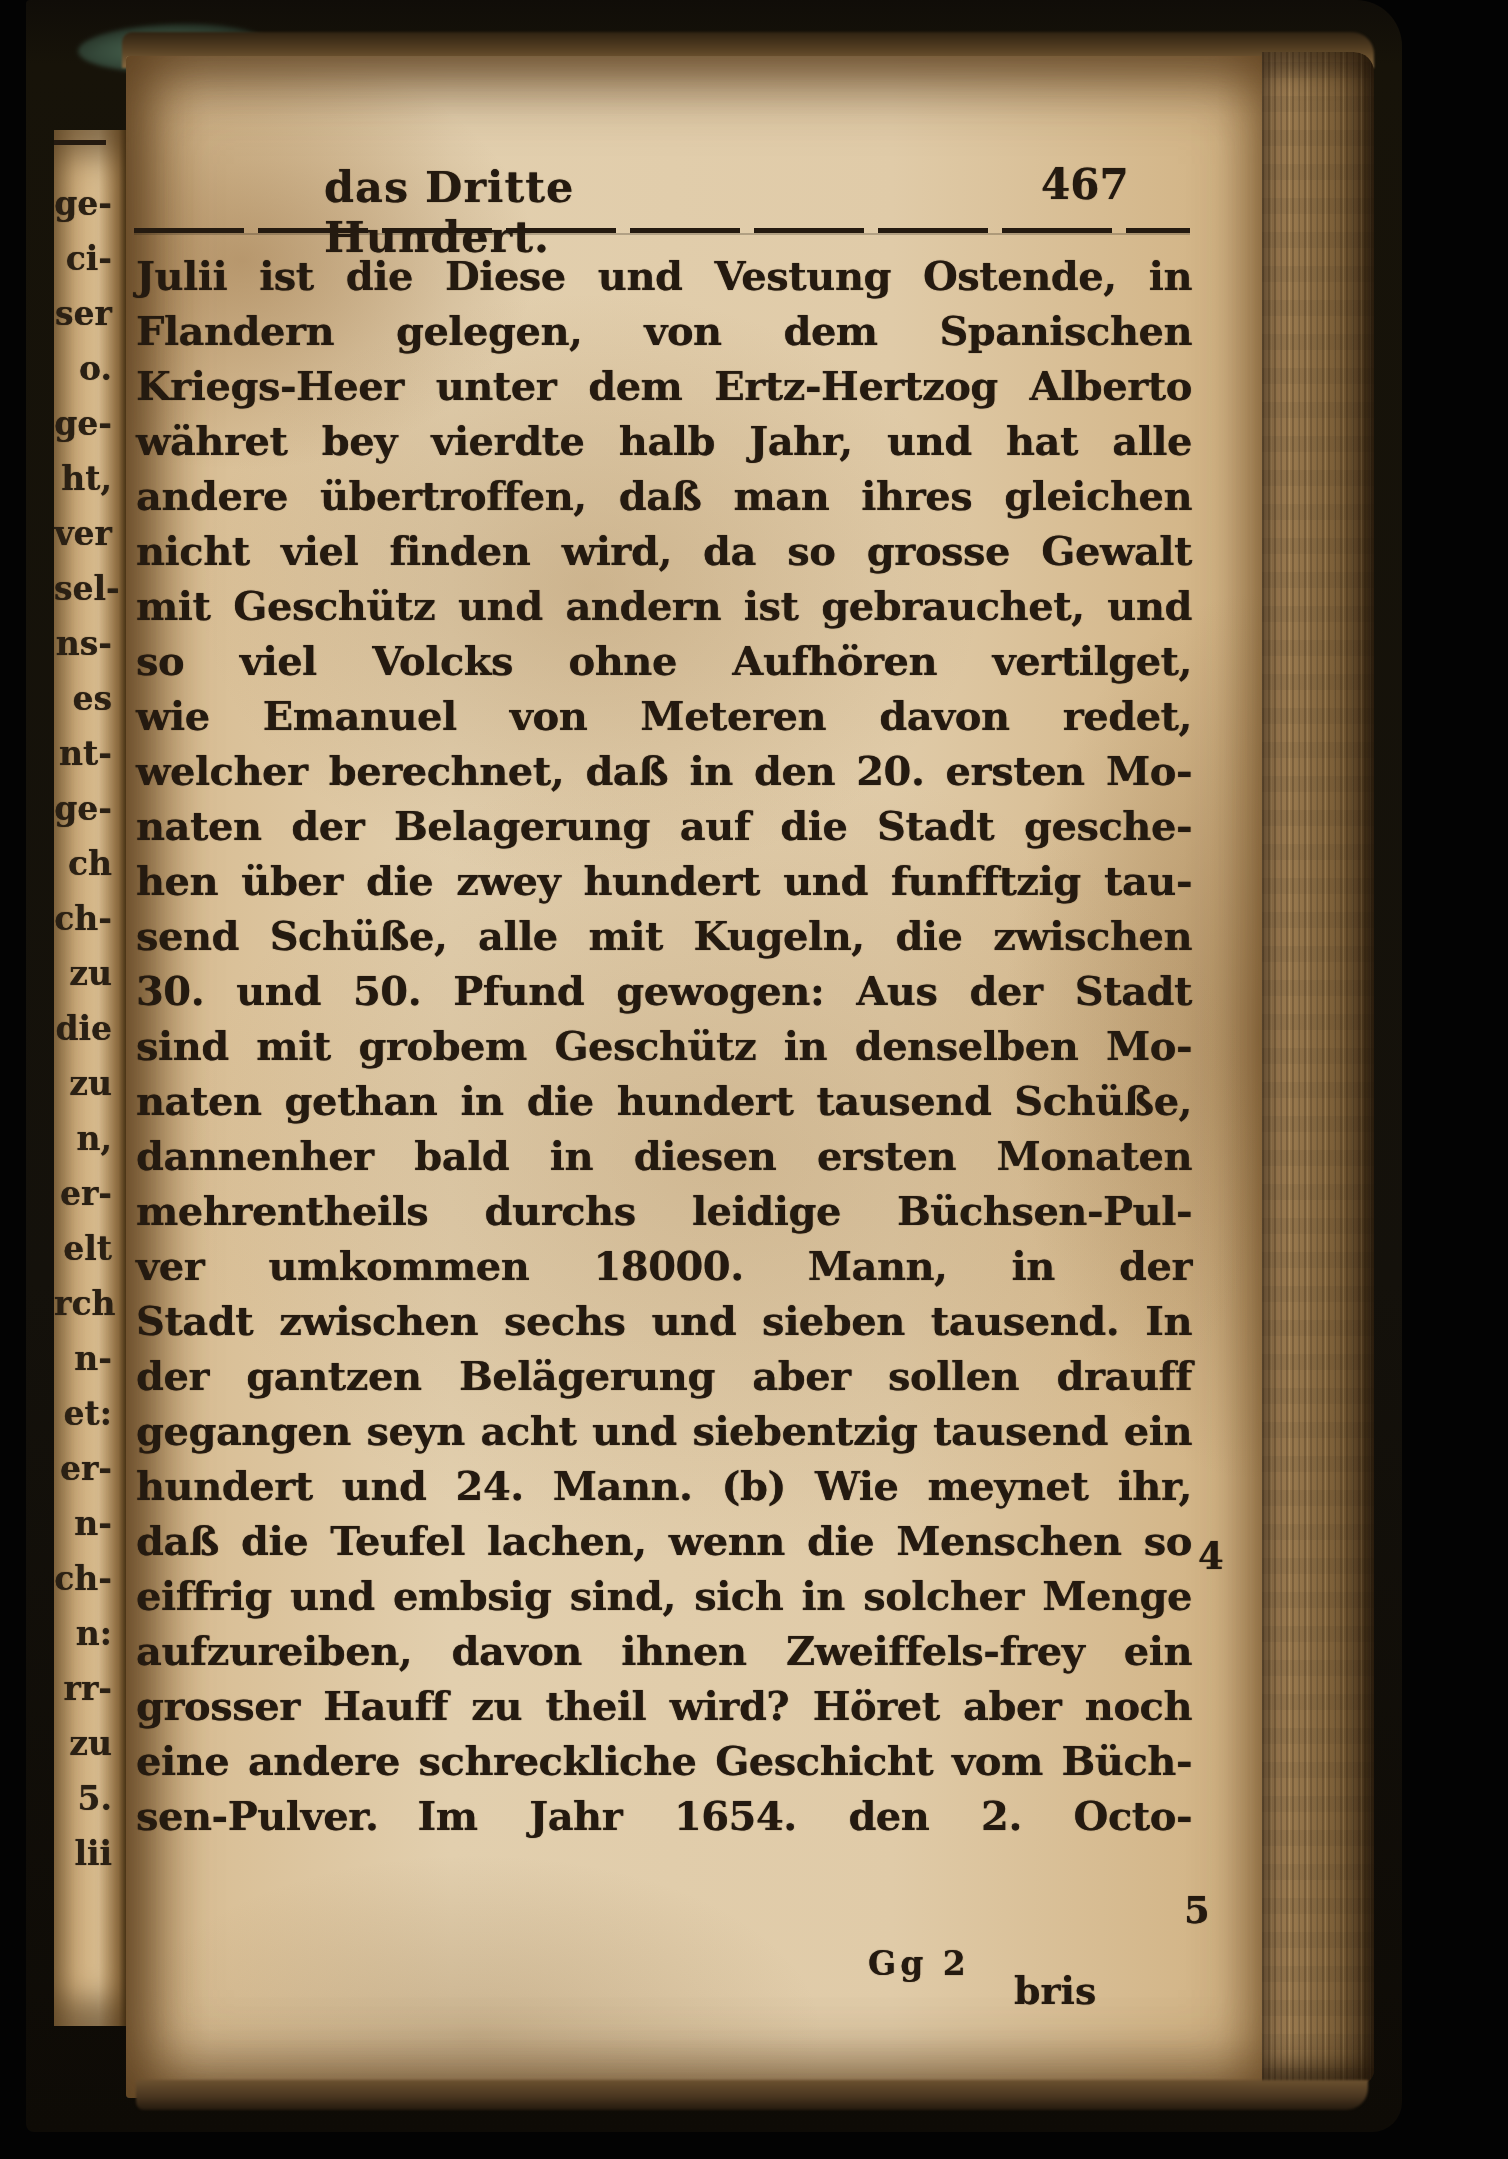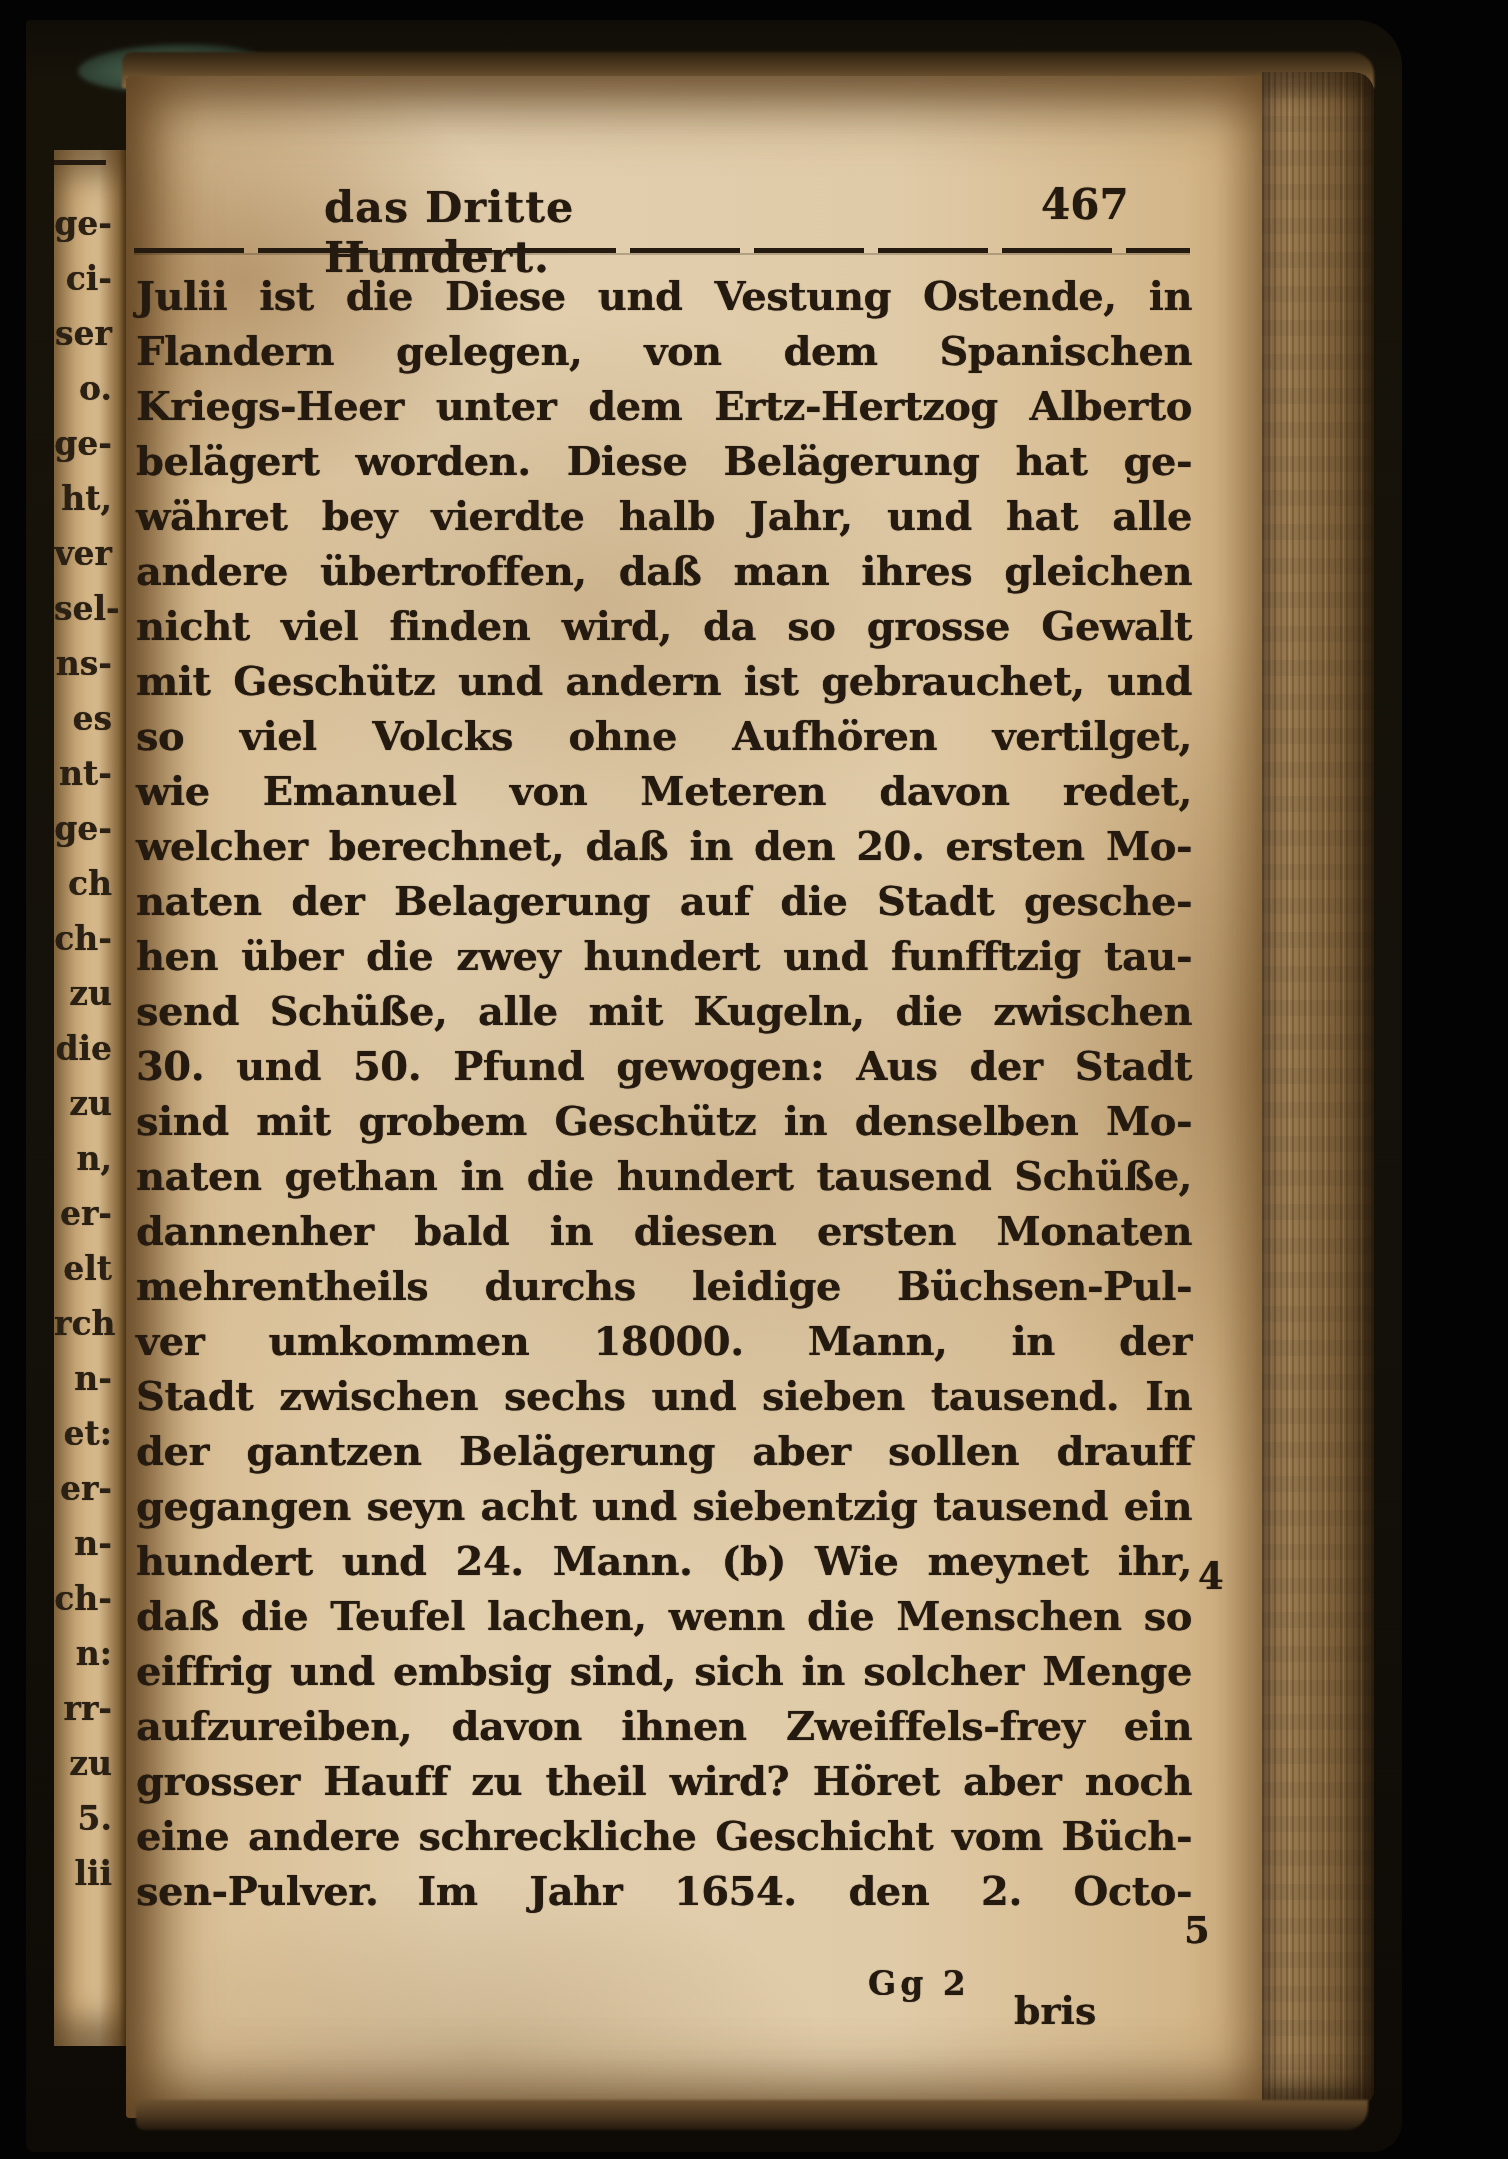--- a/index.html
+++ b/index.html
@@ -3,21 +3,21 @@
 <meta charset="utf-8">
 <style>
   html,body{margin:0;padding:0;background:#000;}
   body{width:1508px;height:2159px;position:relative;overflow:hidden;
        font-family:"DejaVu Serif",serif;}
   .scene{position:absolute;inset:0;background:#030303;}
 
   
   .book{position:absolute;left:26px;top:0;width:1376px;height:2132px;
         background:linear-gradient(180deg,#100d08 0%,#171309 3%,#14110b 60%,#0e0b06 100%);
-        border-radius:4px 46px 30px 8px;margin-top:20px;}
+        border-radius:4px 46px 30px 8px;}
   .headband{position:absolute;left:52px;top:24px;width:190px;height:48px;
         background:radial-gradient(ellipse at 45% 55%,#4e6b55 0%,#35493a 45%,#20291f 75%,rgba(20,20,16,0) 100%);
         border-radius:50%;filter:blur(2px);transform:rotate(-2deg);}
   .top-edge{position:absolute;left:96px;top:32px;width:1252px;height:36px;
         background:linear-gradient(180deg,#2f2212 0%,#5b4426 55%,#86683f 100%);
         border-radius:10px 22px 0 0;filter:blur(1px);}
   .bottom-edge{position:absolute;left:110px;top:2080px;width:1232px;height:30px;
         background:linear-gradient(180deg,#6b5130 0%,#4a3620 55%,#241a0e 100%);
         border-radius:0 0 22px 8px;filter:blur(1px);}
 
@@ -128,21 +128,20 @@
 
     <div class="page">
       <div class="header-title">das Dritte Hundert.</div>
       <div class="header-number">467</div>
       <div class="header-rule"></div>
 
       <div class="body-text">
           <div class="text-line">Julii ist die Diese und Vestung Ostende, in</div>
           <div class="text-line">Flandern gelegen, von dem Spanischen</div>
           <div class="text-line">Kriegs-Heer unter dem Ertz-Hertzog Alberto</div>
-          <div class="text-line">belägert worden. Diese Belägerung hat ge-</div>
           <div class="text-line">währet bey vierdte halb Jahr, und hat alle</div>
           <div class="text-line">andere übertroffen, daß man ihres gleichen</div>
           <div class="text-line">nicht viel finden wird, da so grosse Gewalt</div>
           <div class="text-line">mit Geschütz und andern ist gebrauchet, und</div>
           <div class="text-line">so viel Volcks ohne Aufhören vertilget,</div>
           <div class="text-line">wie Emanuel von Meteren davon redet,</div>
           <div class="text-line">welcher berechnet, daß in den 20. ersten Mo-</div>
           <div class="text-line">naten der Belagerung auf die Stadt gesche-</div>
           <div class="text-line">hen über die zwey hundert und funfftzig tau-</div>
           <div class="text-line">send Schüße, alle mit Kugeln, die zwischen</div>

